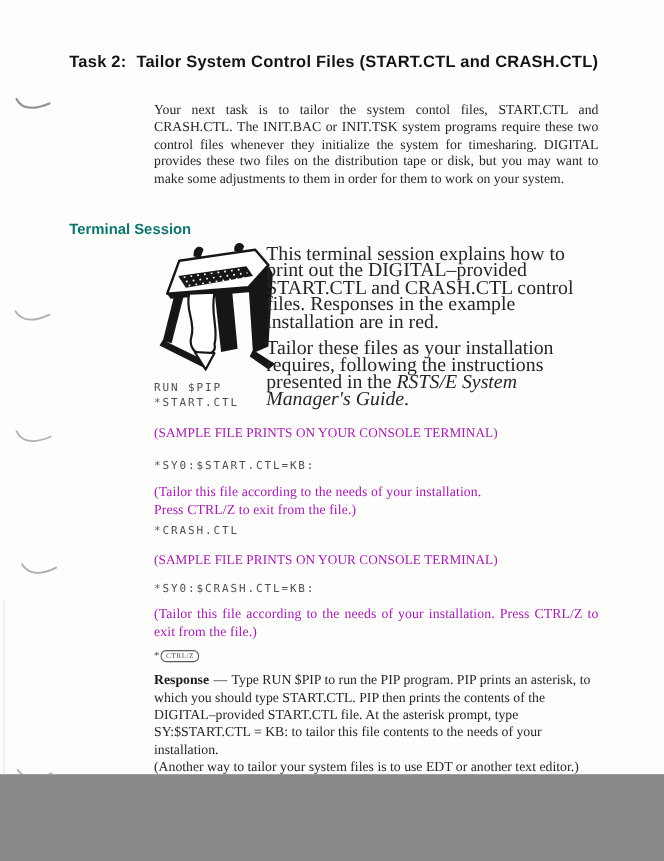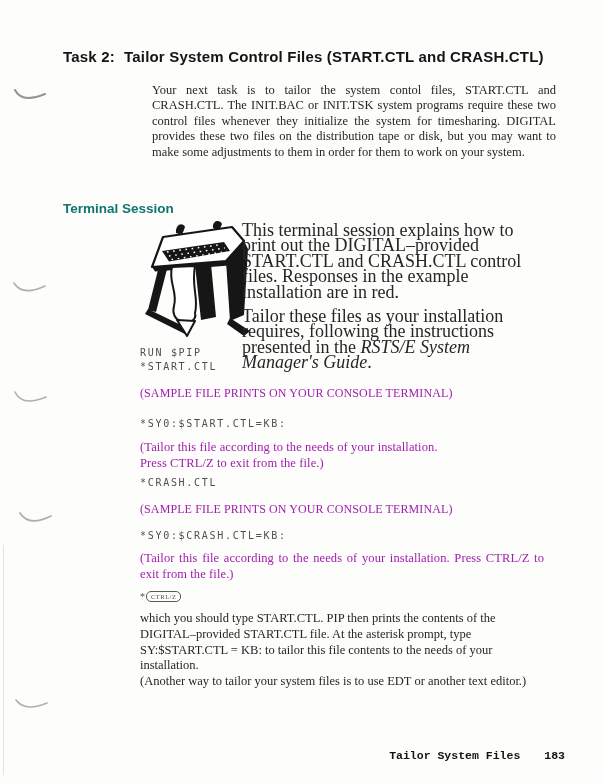--- a/index.html
+++ b/index.html
@@ -1,32 +1,32 @@
 <!DOCTYPE html>
 <html><head>
 <meta charset="utf-8">
 <style>
   html,body{margin:0;padding:0;background:#888;}
   .page{
-    position:relative;width:604px;height:783px;background:#fdfdfc;
+    position:relative;width:604px;height:704px;background:#fdfdfc;
     font-family:"Liberation Serif",serif;color:#222;overflow:hidden;
     margin:0 auto;
   }
   
   .h1{position:absolute;left:63px;top:48px;width:500px;
       font-family:"Liberation Sans",sans-serif;font-weight:bold;
       font-size:15px;letter-spacing:.2px;color:#141414;white-space:nowrap;}
   .h1 .tlabel{margin-right:9px;}
   .h2{position:absolute;left:63px;top:201px;
       font-family:Liberation Sans, sans-serif;font-weight:bold;
       font-size:13.5px;color:#0f766e;}
   .body-block{position:absolute;left:140px;width:404px;
       font-size:12.5px;line-height:15.6px;color:#262626;}
   .just{text-align:justify;}
-  .p1{top:70px;margin-left:12px;}
+  .p1{top:80px;}
   .p2{top:167px;}
   .sidetext{position:absolute;left:242px;top:223px;width:292px;
       font-size:18px;line-height:15.4px;color:#262626;}
   .sidetext .sp{margin:0 0 9px 0;}
   .illus{position:absolute;left:138px;top:220px;width:118px;height:122px;}
   .mono{position:absolute;left:140px;font-family:"DejaVu Sans Mono",monospace;
       font-size:10px;letter-spacing:1.7px;color:#4f4f4f;line-height:13.5px;
       white-space:pre;}
   .m-run{top:346px;}
   .m-cmd1{top:417px;}
@@ -134,20 +134,21 @@
 
   <div class="note n-sample2">(SAMPLE FILE PRINTS ON YOUR CONSOLE TERMINAL)</div>
 
   <div class="mono m-cmd3">*SY0:$CRASH.CTL=KB:</div>
 
   <div class="note n-tailor2 just">(Tailor this file according to the needs of your installation. Press CTRL/Z to exit from the file.)</div>
 
   <div class="ctrlz-row"><span>*</span><span class="keycap">CTRL/Z</span></div>
 
   <div class="response">
+    <div><span class="rlabel">Response</span><span class="rdash">—</span><span>Type RUN $PIP to run the PIP program. PIP prints an asterisk, to</span></div>
     <div>which you should type START.CTL. PIP then prints the contents of the</div>
     <div>DIGITAL–provided START.CTL file. At the asterisk prompt, type</div>
     <div>SY:$START.CTL = KB: to tailor this file contents to the needs of your installation.</div>
     <div>(Another way to tailor your system files is to use EDT or another text editor.)</div>
   </div>
 
   <div class="footer">
     <span>Tailor System Files</span>
     <span>183</span>
   </div>

